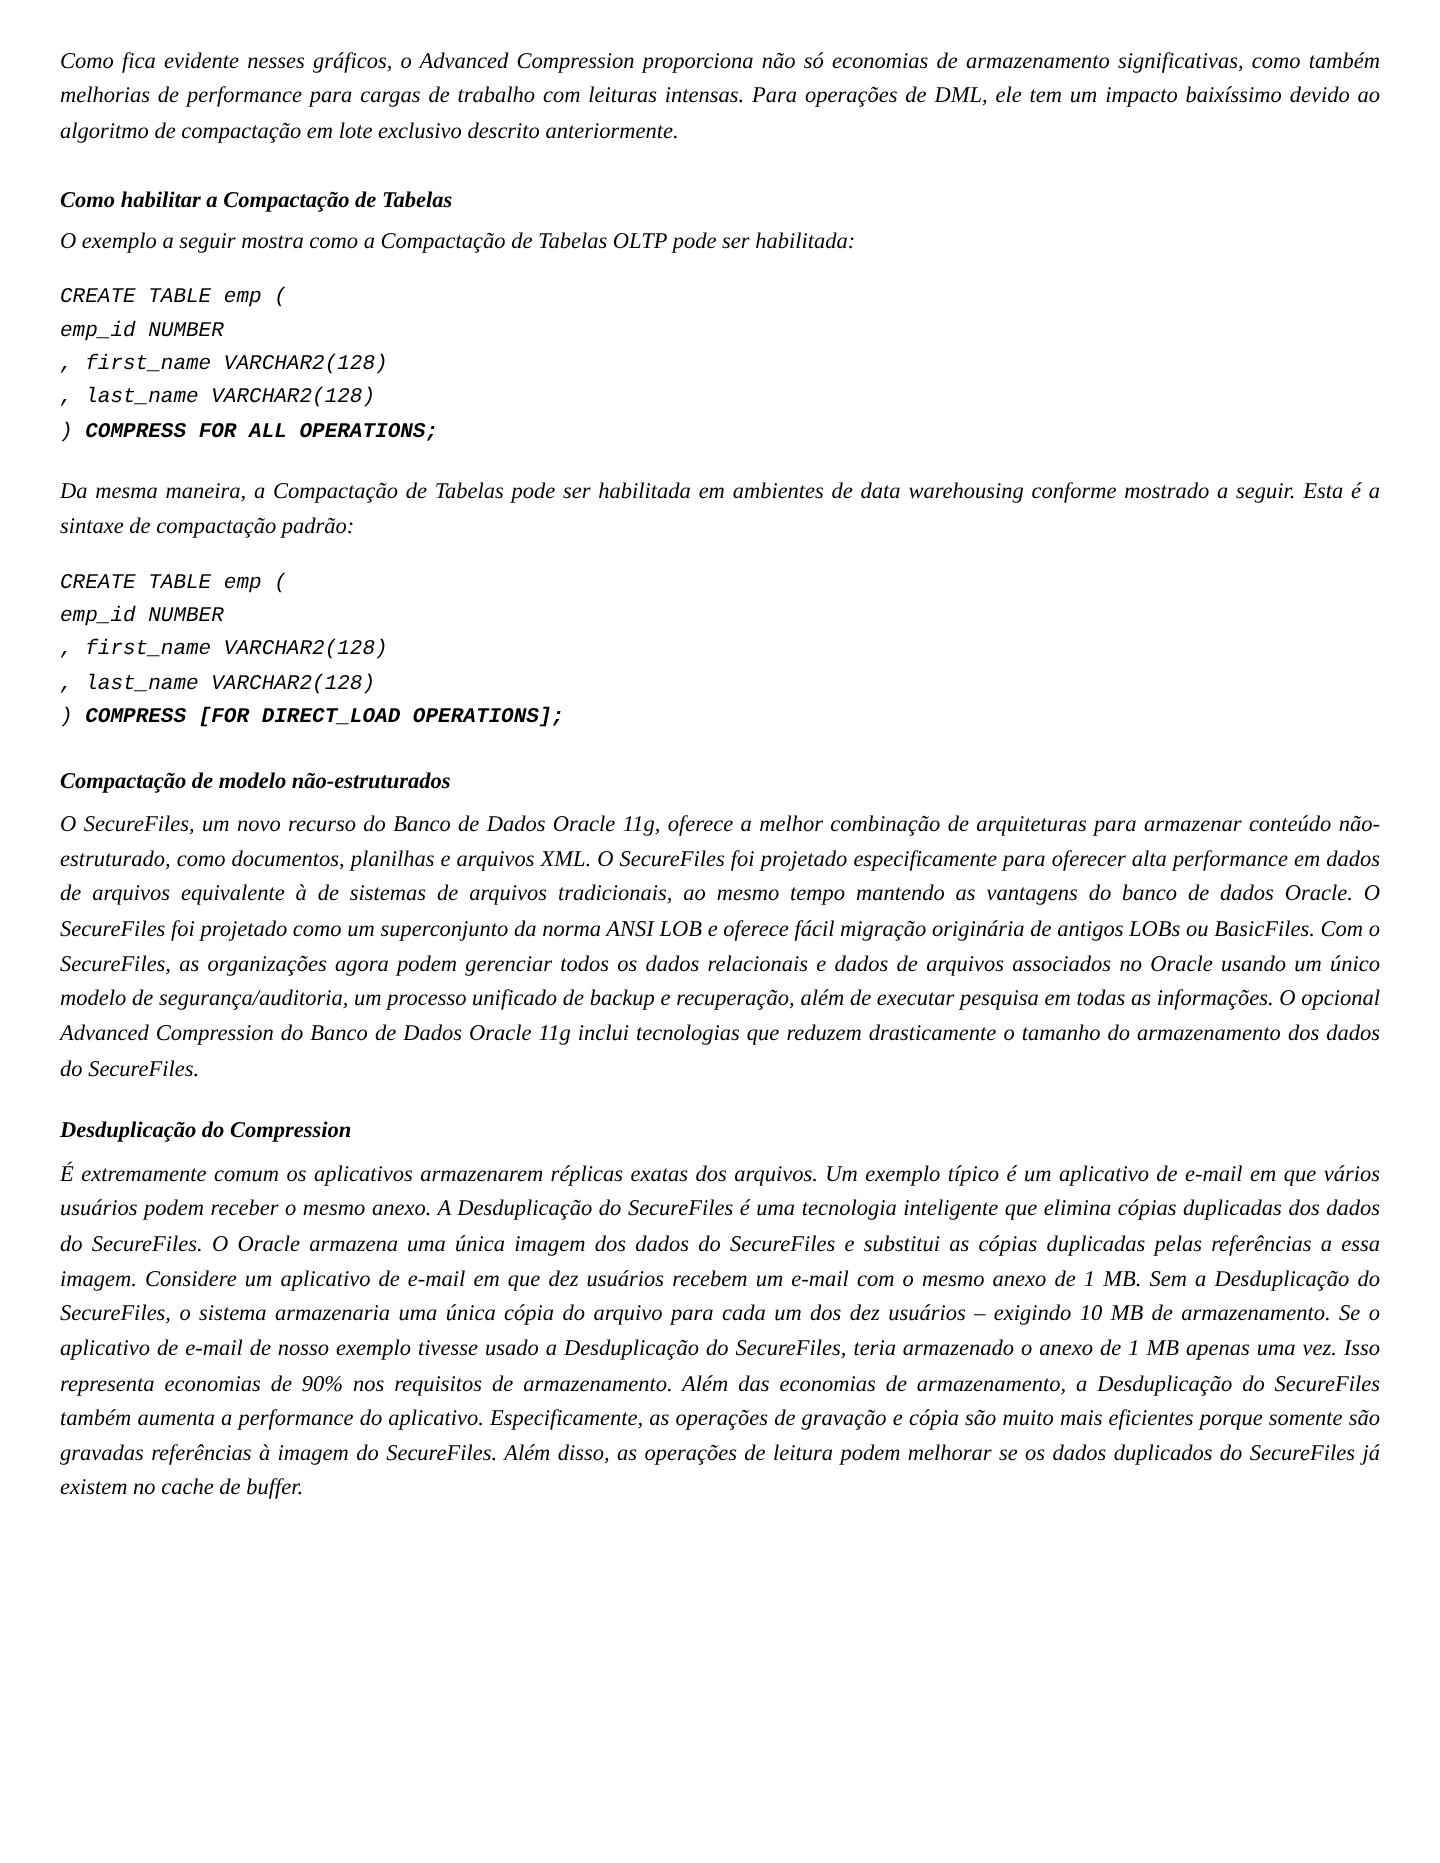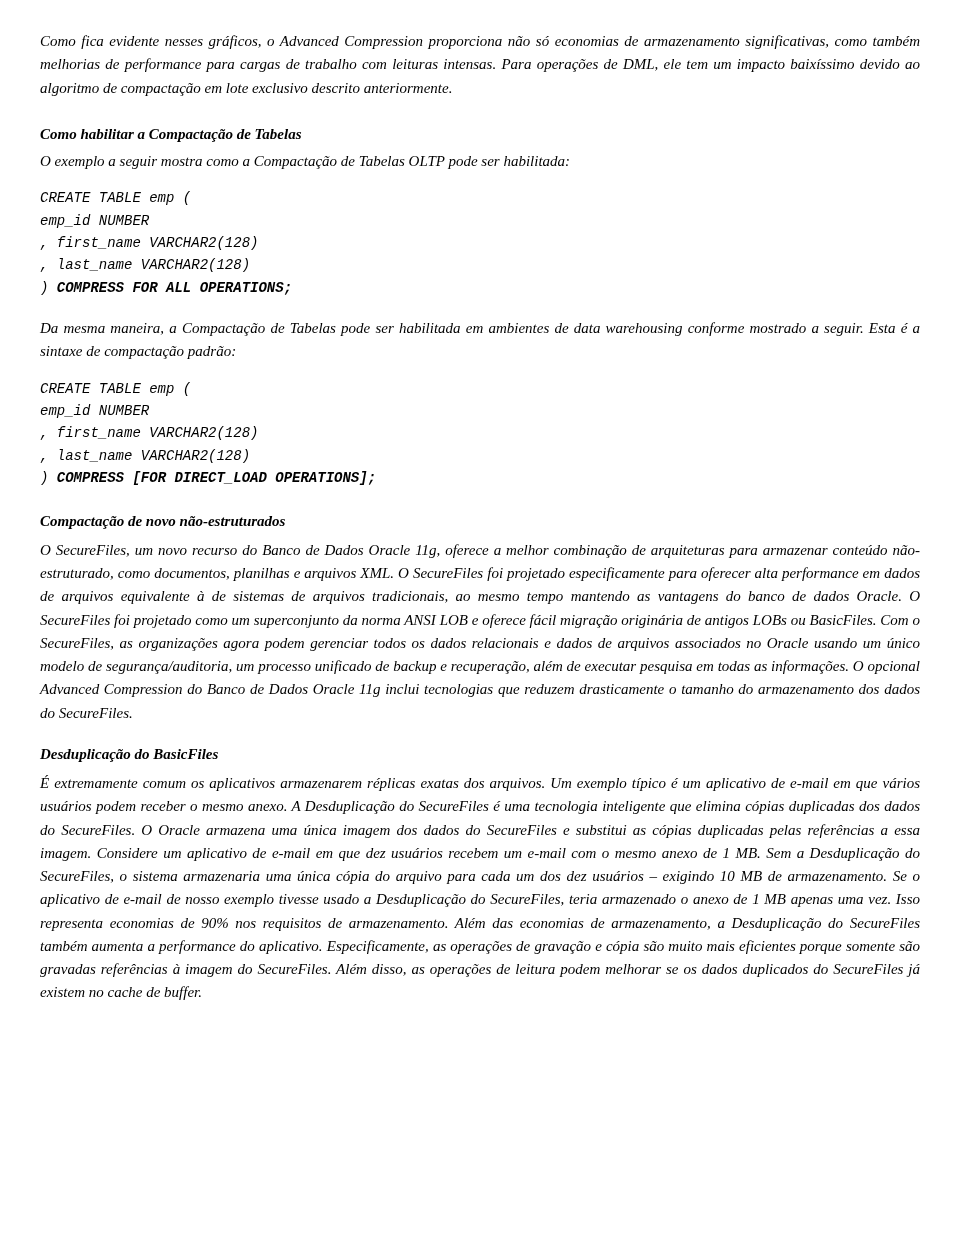--- a/index.html
+++ b/index.html
@@ -73,19 +73,19 @@
 <span>) </span><span class="kw-bold">COMPRESS FOR ALL OPERATIONS;</span></div>
 
 <p class="text-block">Da mesma maneira, a Compactação de Tabelas pode ser habilitada em ambientes de data warehousing conforme mostrado a seguir. Esta é a sintaxe de compactação padrão:</p>
 
 <div class="code-block"><span>CREATE TABLE emp (</span>
 <span>emp_id NUMBER</span>
 <span>, first_name VARCHAR2(128)</span>
 <span>, last_name VARCHAR2(128)</span>
 <span>) </span><span class="kw-bold">COMPRESS [FOR DIRECT_LOAD OPERATIONS];</span></div>
 
-<p class="section-heading-bold">Compactação de novo não-estruturados</p>
+<p class="section-heading-bold">Compactação de modelo não-estruturados</p>
 
 <p class="text-block">O SecureFiles, um novo recurso do Banco de Dados Oracle 11g, oferece a melhor combinação de arquiteturas para armazenar conteúdo não-estruturado, como documentos, planilhas e arquivos XML. O SecureFiles foi projetado especificamente para oferecer alta performance em dados de arquivos equivalente à de sistemas de arquivos tradicionais, ao mesmo tempo mantendo as vantagens do banco de dados Oracle. O SecureFiles foi projetado como um superconjunto da norma ANSI LOB e oferece fácil migração originária de antigos LOBs ou BasicFiles. Com o SecureFiles, as organizações agora podem gerenciar todos os dados relacionais e dados de arquivos associados no Oracle usando um único modelo de segurança/auditoria, um processo unificado de backup e recuperação, além de executar pesquisa em todas as informações. O opcional Advanced Compression do Banco de Dados Oracle 11g inclui tecnologias que reduzem drasticamente o tamanho do armazenamento dos dados do SecureFiles.</p>
 
-<p class="subsection-heading">Desduplicação do BasicFiles</p>
+<p class="subsection-heading">Desduplicação do Compression</p>
 
 <p class="text-block">É extremamente comum os aplicativos armazenarem réplicas exatas dos arquivos. Um exemplo típico é um aplicativo de e-mail em que vários usuários podem receber o mesmo anexo. A Desduplicação do SecureFiles é uma tecnologia inteligente que elimina cópias duplicadas dos dados do SecureFiles. O Oracle armazena uma única imagem dos dados do SecureFiles e substitui as cópias duplicadas pelas referências a essa imagem. Considere um aplicativo de e-mail em que dez usuários recebem um e-mail com o mesmo anexo de 1 MB. Sem a Desduplicação do SecureFiles, o sistema armazenaria uma única cópia do arquivo para cada um dos dez usuários – exigindo 10 MB de armazenamento. Se o aplicativo de e-mail de nosso exemplo tivesse usado a Desduplicação do SecureFiles, teria armazenado o anexo de 1 MB apenas uma vez. Isso representa economias de 90% nos requisitos de armazenamento. Além das economias de armazenamento, a Desduplicação do SecureFiles também aumenta a performance do aplicativo. Especificamente, as operações de gravação e cópia são muito mais eficientes porque somente são gravadas referências à imagem do SecureFiles. Além disso, as operações de leitura podem melhorar se os dados duplicados do SecureFiles já existem no cache de buffer.</p>
 
 </body></html>

